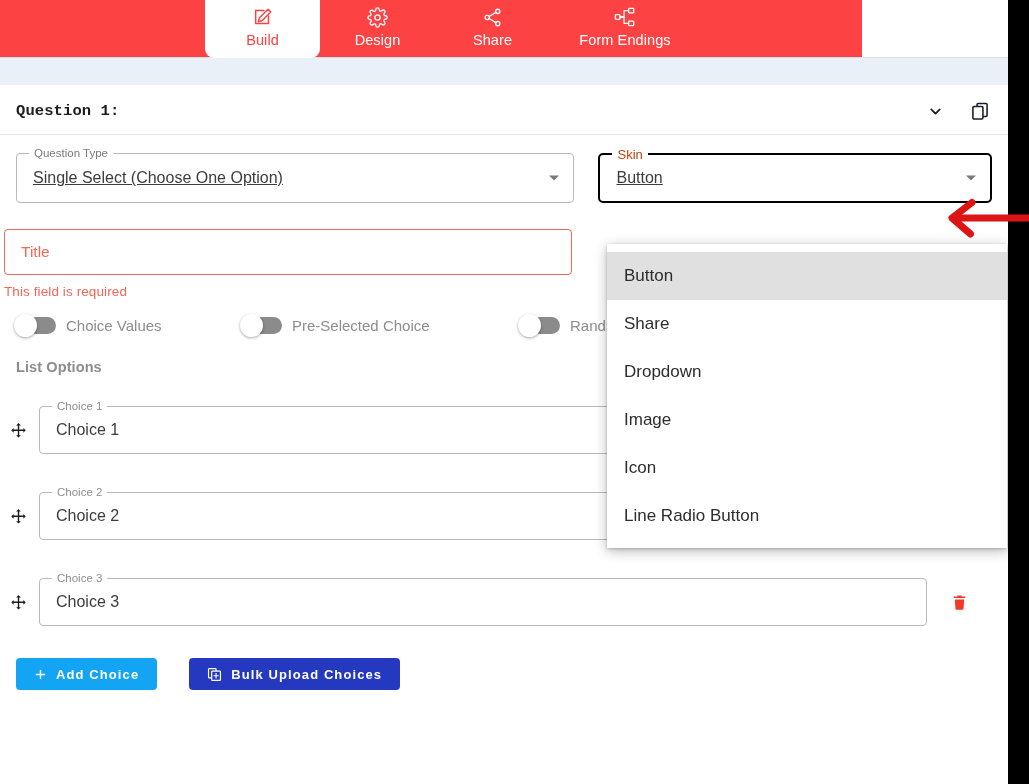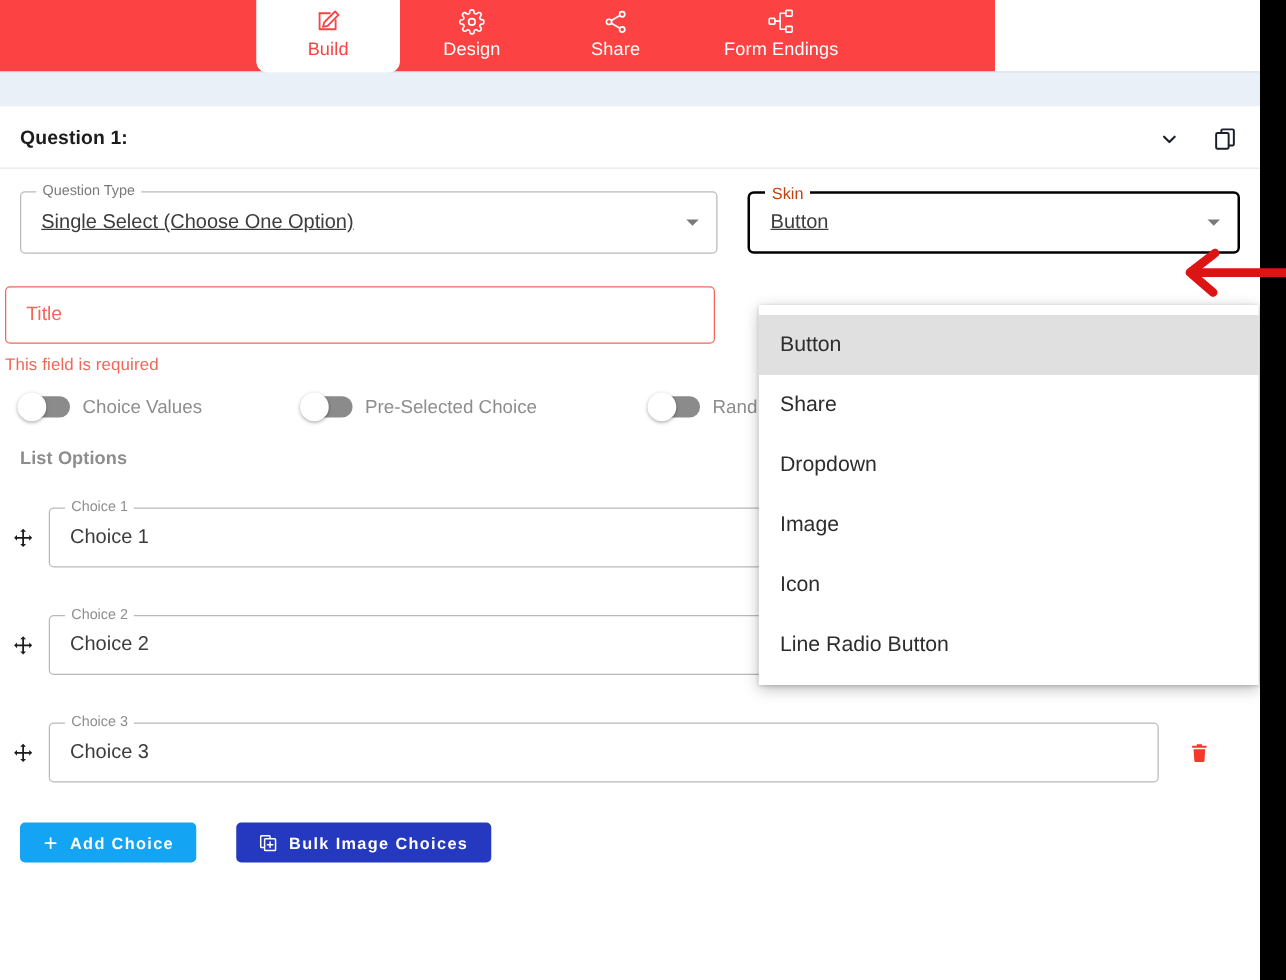--- a/index.html
+++ b/index.html
@@ -21,21 +21,21 @@
   .right-gutter {
     position: absolute; top: 0; right: 0;
     width: 21px; height: 784px;
     background: #000000;
     z-index: 60;
   }
 
   
   .topbar {
     position: absolute; top: 0; left: 0;
-    width: 796px; height: 57px;
+    width: 862px; height: 57px;
     background: #fc4242;
     z-index: 30;
   }
   .tabs {
     position: absolute; left: 205px; top: 0;
     height: 57px;
     display: flex;
     align-items: flex-start;
   }
   .tab {
@@ -90,20 +90,21 @@
     width: 1008px; height: 696px;
     background: #ffffff;
     z-index: 20;
   }
   .card-head {
     position: relative;
     height: 47px;
     border-bottom: 1px solid #e7e7e7;
     display: flex; align-items: center;
     padding: 0 16px;
+    font-family: Liberation Mono, monospace;
   }
   .q-title {
     font-size: 15.5px;
     font-weight: 700;
     color: #1c1c1c;
     letter-spacing: .1px;
   }
   .head-actions {
     position: absolute; right: 18px; top: 50%;
     transform: translateY(-50%);
@@ -501,21 +502,21 @@
 
       <button class="btn bulk">
         <span>
           <svg width="15" height="15" viewBox="0 0 24 24" fill="none" stroke="#ffffff" stroke-width="1.9" stroke-linejoin="round">
             <rect x="2.5" y="2.5" width="12" height="15" rx="1"></rect>
             <rect x="7.5" y="6.5" width="14" height="15" rx="1" fill="#2438c0"></rect>
             <line x1="14.5" y1="10.5" x2="14.5" y2="17.5" stroke-linecap="round"></line>
             <line x1="11" y1="14" x2="18" y2="14" stroke-linecap="round"></line>
           </svg>
         </span>
-        <span>Bulk Image Choices</span>
+        <span>Bulk Upload Choices</span>
       </button>
     </div>
 
   </div>
 
   <div class="dropdown">
     <div class="dd-item selected">Button</div>
     <div class="dd-item">Share</div>
     <div class="dd-item">Dropdown</div>
     <div class="dd-item">Image</div>

